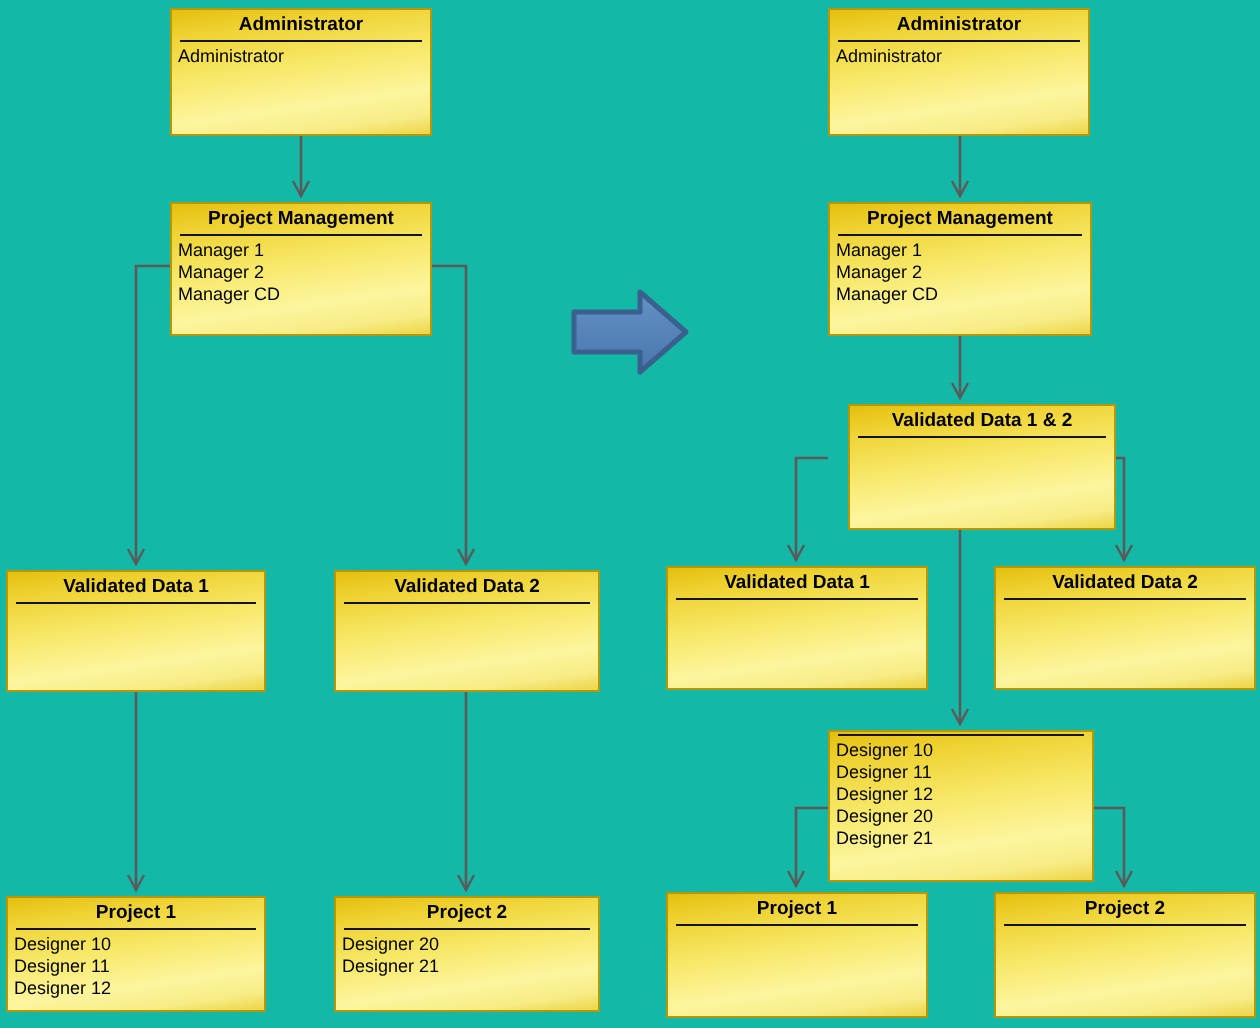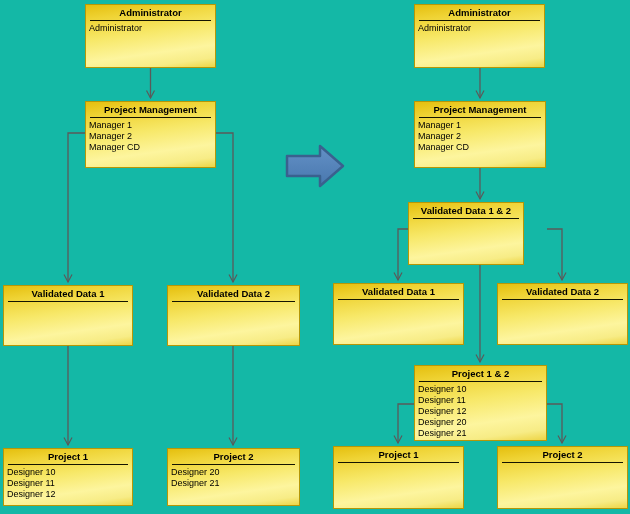--- a/index.html
+++ b/index.html
@@ -117,40 +117,39 @@
   <div class="node" style="left:414px;top:101px;width:132px;height:67px">
     <div class="node-title">Project Management</div>
     <div class="node-rule"></div>
     <div class="node-body">
       <div class="member">Manager 1</div>
       <div class="member">Manager 2</div>
       <div class="member">Manager CD</div>
     </div>
   </div>
 
-  <div class="node" style="left:408px;top:202px;width:116px;height:63px">
+  <div class="node" style="left:424px;top:202px;width:134px;height:63px">
     <div class="node-title">Validated Data 1 &amp; 2</div>
     <div class="node-rule"></div>
     <div class="node-body"></div>
   </div>
 
   <div class="node" style="left:333px;top:283px;width:131px;height:62px">
     <div class="node-title">Validated Data 1</div>
     <div class="node-rule"></div>
     <div class="node-body"></div>
   </div>
 
   <div class="node" style="left:497px;top:283px;width:131px;height:62px">
     <div class="node-title">Validated Data 2</div>
     <div class="node-rule"></div>
     <div class="node-body"></div>
   </div>
 
   <div class="node" style="left:414px;top:365px;width:133px;height:76px">
-    <div class="node-title">Project 1 &amp; 2</div>
     <div class="node-rule"></div>
     <div class="node-body">
       <div class="member">Designer 10</div>
       <div class="member">Designer 11</div>
       <div class="member">Designer 12</div>
       <div class="member">Designer 20</div>
       <div class="member">Designer 21</div>
     </div>
   </div>
 

